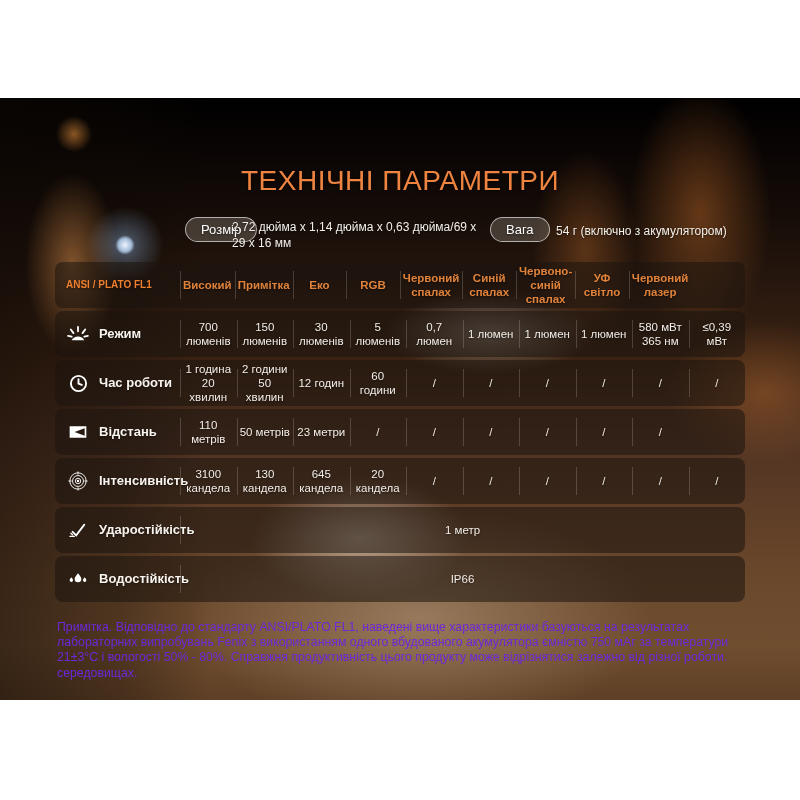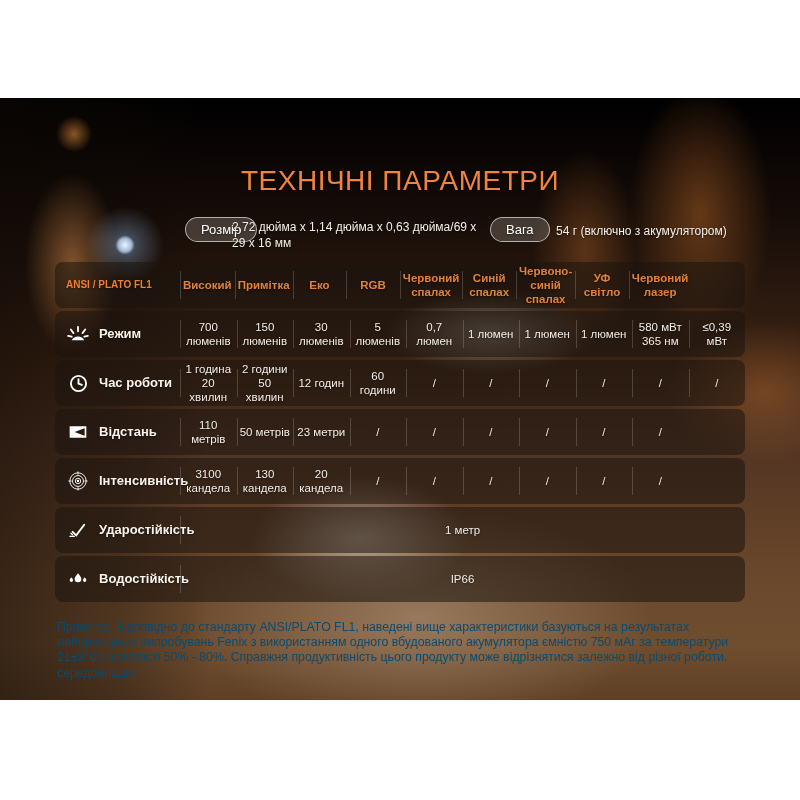--- a/index.html
+++ b/index.html
@@ -42,21 +42,21 @@
         text-align:center;padding:2px 3px;font-size:11.5px;line-height:1.22;color:#f2ede7;
         text-shadow:0 1px 2px rgba(0,0,0,.45);}
   .cell:not(:first-child)::before{content:"";position:absolute;left:0;top:9px;bottom:9px;width:1px;
         background:rgba(255,255,255,0.18);}
   .label-cell{justify-content:flex-start;padding-left:11px;gap:9px;font-size:13px;color:#f7f3ee;text-align:left;font-weight:bold;}
   .hdr .cell{font-size:11.5px;font-weight:600;color:#e0823a;}
   .hdr .label-cell{font-size:10px;font-weight:bold;color:#ee7f2f;}
   .icon{width:24px;min-width:24px;display:flex;justify-content:center;align-items:center;}
   .icon svg{display:block;}
   
-  .footnote{position:absolute;left:57px;top:620px;width:690px;color:#0c4a6e;
+  .footnote{position:absolute;left:57px;top:620px;width:690px;color:#6d28d9;
             font-size:12.3px;line-height:15.2px;}
 </style>
 </head>
 <body>
 
 <div class="canvas">
   <div class="photo"></div>
 
   <div class="title">ТЕХНІЧНІ ПАРАМЕТРИ</div>
 
@@ -159,20 +159,21 @@
             <line x1="11" y1="0.5" x2="11" y2="4"></line>
               <line x1="11" y1="18" x2="11" y2="21.5"></line>
             <line x1="0.5" y1="11" x2="4" y2="11"></line>
               <line x1="18" y1="11" x2="21.5" y2="11"></line>
           </svg>
         </span>
         <span>Інтенсивність</span>
       </div>
       <div class="cell">3100 кандела</div>
       <div class="cell">130 кандела</div>
+      <div class="cell">645 кандела</div>
       <div class="cell">20 кандела</div>
       <div class="cell">/</div>
       <div class="cell">/</div>
       <div class="cell">/</div>
       <div class="cell">/</div>
       <div class="cell">/</div>
       <div class="cell">/</div>
     </div>
 
     <div class="t-row span">

